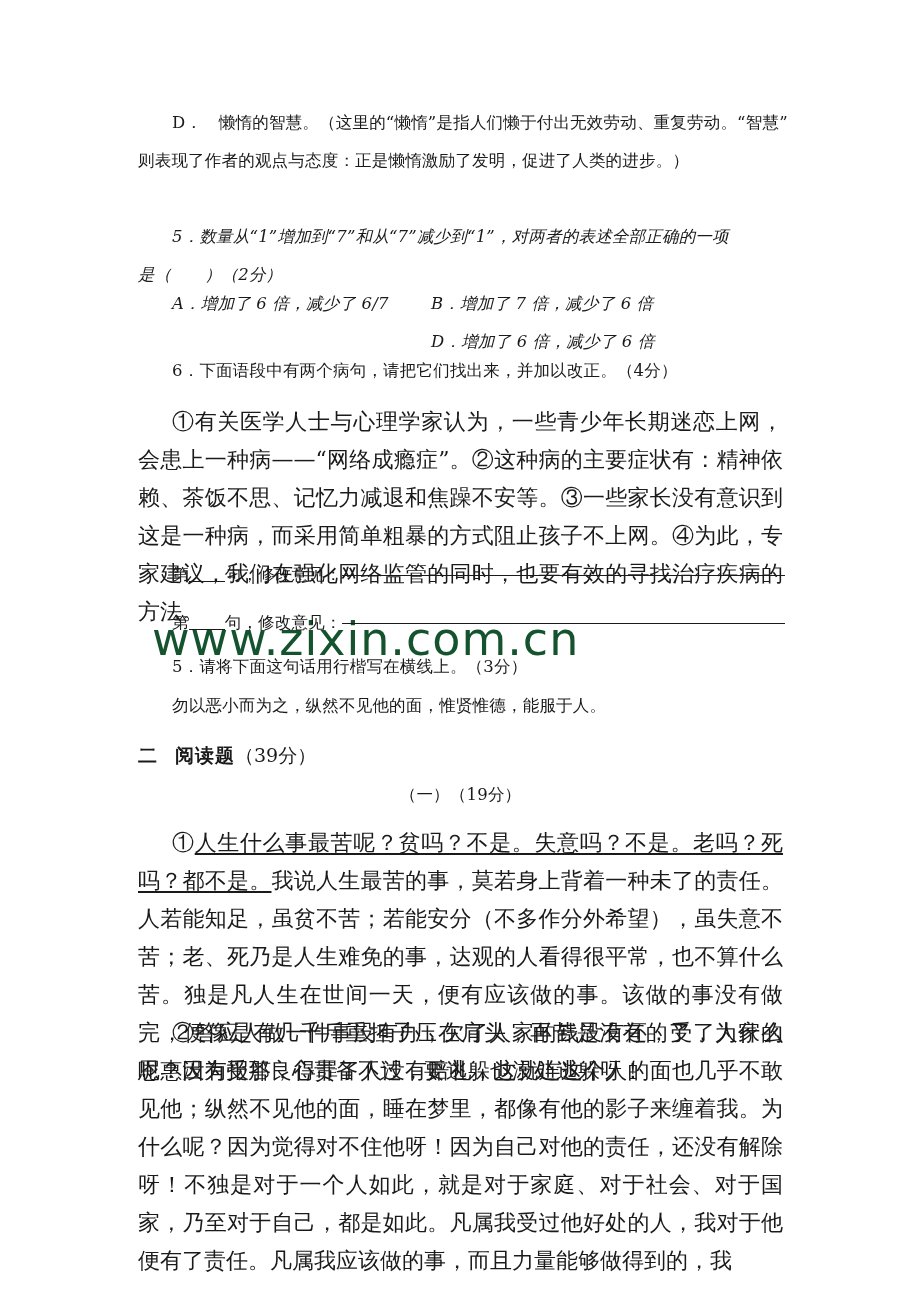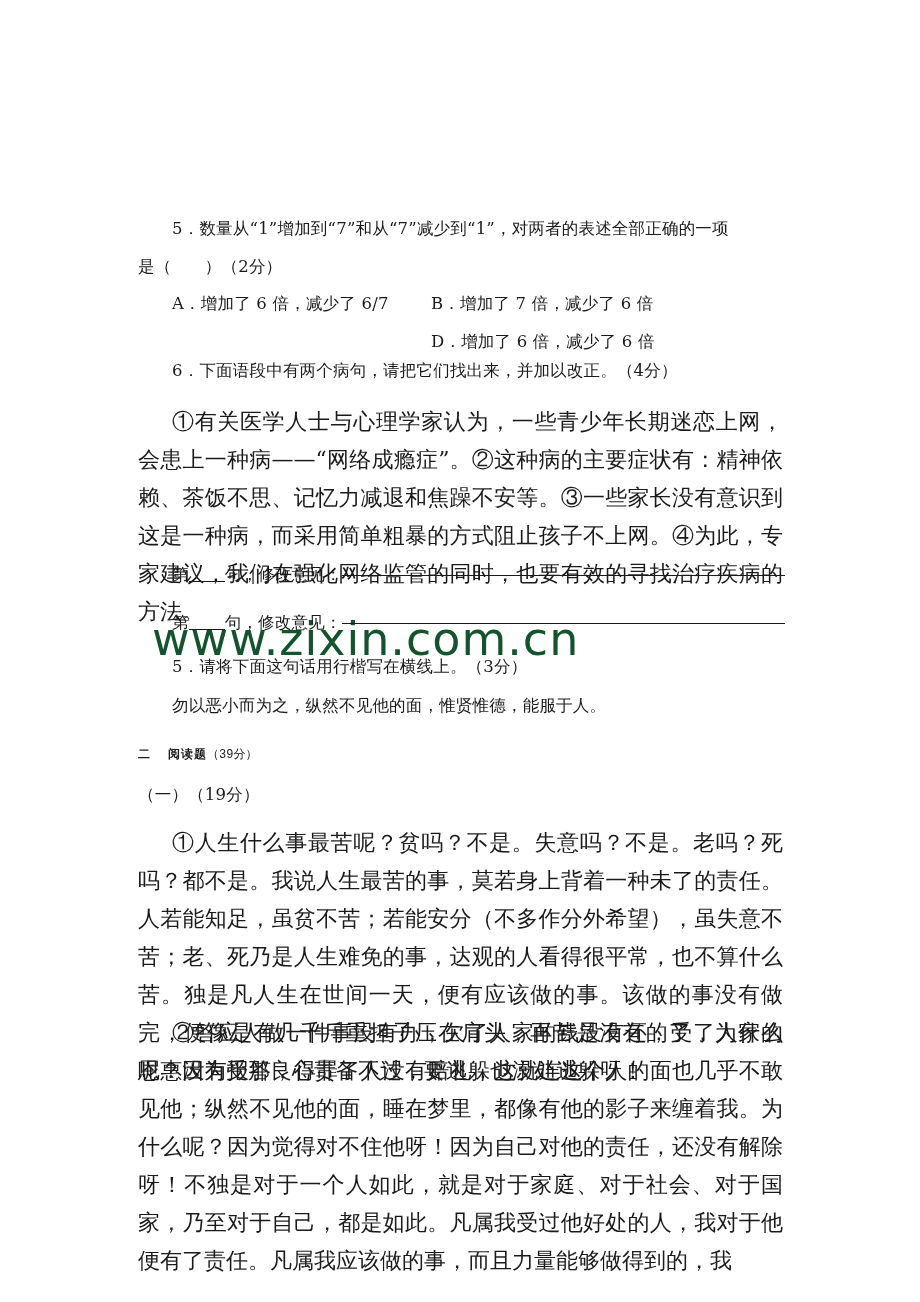--- a/index.html
+++ b/index.html
@@ -43,23 +43,24 @@
 
   .para {
     font-size: 22px;
     line-height: 38px;
     text-align: justify;
     text-justify: inter-character;
   }
 
   .indent { text-indent: 34px; }
 
-  .center { text-align: left; }
+  .center { text-align: center; }
 
   .ul-span {
+    text-decoration: underline;
     text-underline-offset: 3px;
   }
 
   
   .blank-short {
     display: inline-block;
     width: 36px;
     border-bottom: 1.3px solid #1a1a1a;
     vertical-align: -2px;
   }
@@ -89,43 +90,46 @@
     font-size: 46px;
     line-height: 56px;
     letter-spacing: 1px;
     color: #14532d;
     white-space: nowrap;
     pointer-events: none;
     user-select: none;
   }
 
   .sec-head {
-    font-size: 12px;
+    font-size: 19px;
     line-height: 38px;
     white-space: nowrap;
-    font-family: Liberation Mono, monospace;
   }
   .sec-head .num { font-weight: bold; letter-spacing: 2px; }
   .sec-head .ttl { font-weight: bold; letter-spacing: 1px; }
   .sec-head .pts { font-weight: normal; }
 </style>
 </head>
 <body>
 
 <div class="page">
 
   <div class="watermark">www.zixin.com.cn</div>
 
+  <div class="blk col" style="top:104px;">
+    <div class="line" style="text-indent:34px;">D．　懒惰的智慧。（这里的“懒惰”是指人们懒于付出无效劳动、重复劳动。“智慧”</div>
+    <div class="line">则表现了作者的观点与态度：正是懒惰激励了发明，促进了人类的进步。）</div>
+  </div>
 
-  <div class="blk col" style="top:210px;">
+  <div class="blk col" style="top:218px;font-style:italic;">
     <div class="line" style="text-indent:34px;">5．数量从“1”增加到“7”和从“7”减少到“1”，对两者的表述全部正确的一项</div>
     <div class="line">是（　　）（2分）</div>
   </div>
 
-  <div class="blk col" style="top:285px;">
+  <div class="blk col" style="top:285px;font-style:italic;">
     <div class="opt-row">
       <span class="opt-a line"><span>A．</span><span>增加了 6 倍，减少了 6/7</span></span>
       <span class="opt-b line"><span>B．</span><span>增加了 7 倍，减少了 6 倍</span></span>
     </div>
     <div class="opt-row">
       <span class="opt-b line"><span>D．</span><span>增加了 6 倍，减少了 6 倍</span></span>
     </div>
   </div>
 
   <div class="blk col" style="top:352px;">

